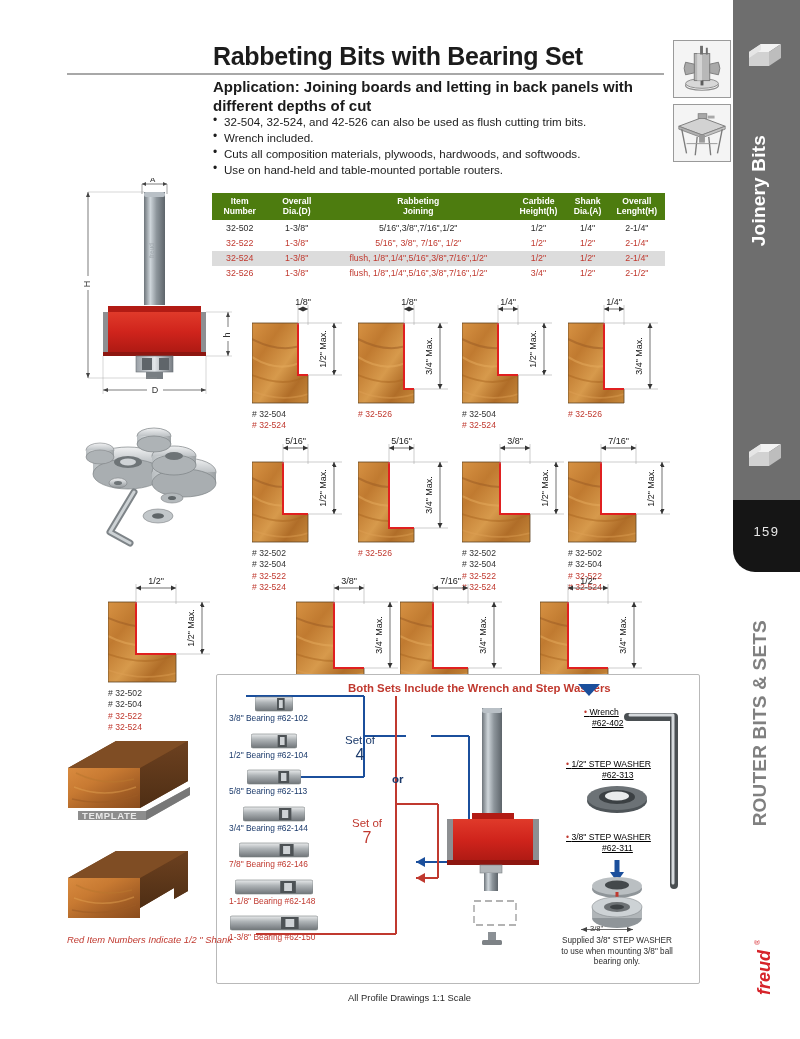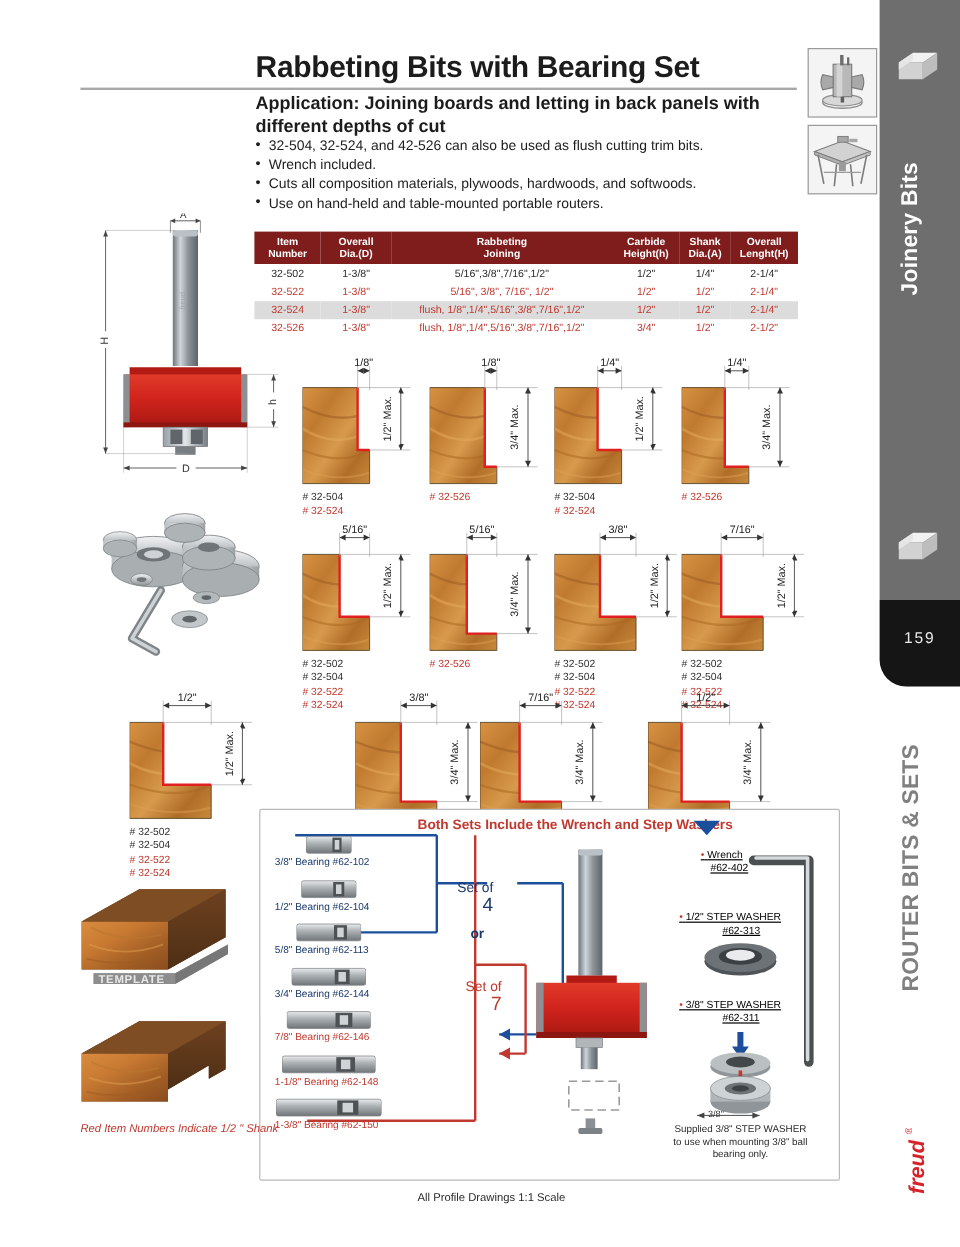--- a/index.html
+++ b/index.html
@@ -78,21 +78,21 @@
   #appbox1 { left: 673px; top: 40px; }
   #appbox2 { left: 673px; top: 104px; }
   .appbox svg { width: 100%; height: 100%; display: block; }
 
   
   #spec-table {
     position: absolute; left: 212px; top: 193px; width: 453px;
     border-collapse: collapse; font-size: 8.6px;
   }
   #spec-table thead th {
-    background: #7f1d1d; color: #ffffff; font-weight: bold;
+    background: #4d7c0f; color: #ffffff; font-weight: bold;
     font-size: 8.6px; padding: 3px 1px 4px; line-height: 1.18;
     text-align: center; vertical-align: top;
   }
   #spec-table tbody td {
     text-align: center; padding: 2.6px 1px; color: #2b2b2b;
     font-size: 8.8px; white-space: nowrap;
   }
   #spec-table tbody tr.alt td { background: #dcdcdc; }
   #spec-table tbody tr.red td { color: #c0392f; }
   #spec-table tbody tr.red.alt td { color: #c0392f; background: #dcdcdc; }
@@ -124,21 +124,21 @@
   }
   #panel-tri {
     position: absolute; left: 578px; top: 684px; width: 0; height: 0;
     border-left: 11px solid transparent; border-right: 11px solid transparent;
     border-top: 12px solid #1a4f9c;
   }
   .bearing-cap { position: absolute; font-size: 8.4px; white-space: nowrap; }
   .bearing-cap.b { color: #1b3a6b; }
   .bearing-cap.r { color: #c0392f; }
   #lines-svg { position: absolute; left: 216px; top: 674px; width: 484px; height: 310px; }
-  .setlabel { position: absolute; text-align: right; line-height: 1.0; margin-left: 36px; }
+  .setlabel { position: absolute; text-align: center; line-height: 1.0; }
   #set4 { left: 345px; top: 735px; color: #1b3a6b; }
   #set4 .s1 { font-size: 11.5px; } #set4 .s2 { font-size: 16px; }
   #set7 { left: 352px; top: 818px; color: #c0392f; }
   #set7 .s1 { font-size: 11.5px; } #set7 .s2 { font-size: 16px; }
   #orlabel {
     position: absolute; left: 392px; top: 773px;
     font-size: 11.5px; font-weight: bold; color: #1b3a6b;
   }
   #center-bit { position: absolute; left: 432px; top: 700px; width: 120px; height: 250px; }
   .acc-cap { position: absolute; font-size: 8.6px; line-height: 1.3; white-space: nowrap; text-decoration: underline; }

